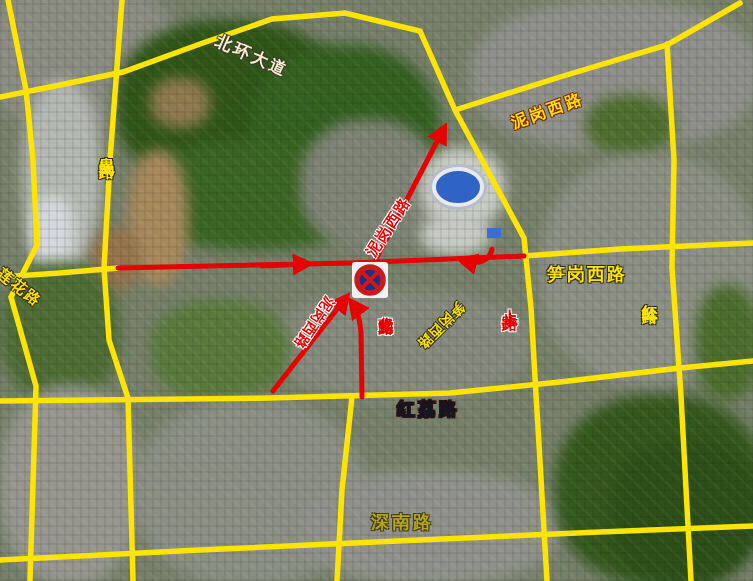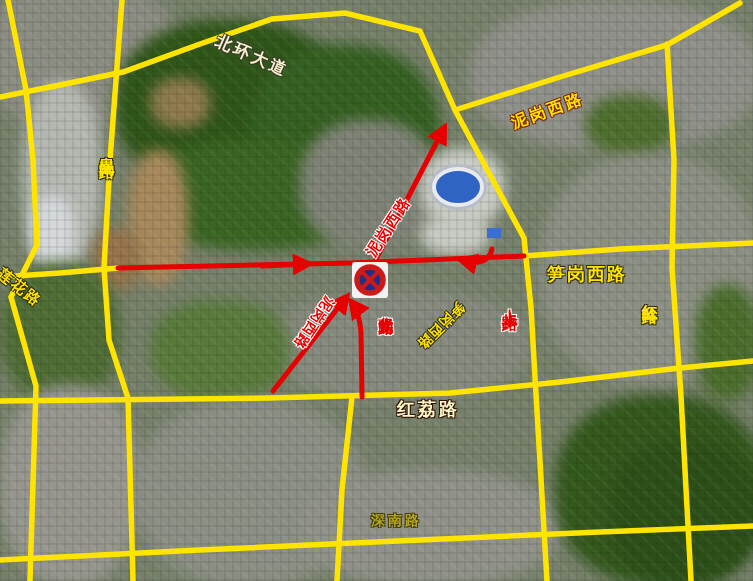--- a/index.html
+++ b/index.html
@@ -10,21 +10,21 @@
   .tex{background:
     repeating-linear-gradient(0deg, rgba(20,20,10,.08) 0 2px, transparent 2px 9px),
     repeating-linear-gradient(90deg, rgba(25,25,15,.08) 0 2px, transparent 2px 8px),
     repeating-linear-gradient(45deg, rgba(255,255,255,.04) 0 3px, transparent 3px 11px);}
   .lbl{position:absolute;white-space:nowrap;font-weight:bold;line-height:1.05;}
   .v{writing-mode:vertical-rl;text-orientation:upright;}
   .c-yellow{color:#ffe400;text-shadow:-1px -1px 0 #2e2c14,1px -1px 0 #2e2c14,-1px 1px 0 #2e2c14,1px 1px 0 #2e2c14;}
   .c-yellow-red{color:#ffe400;text-shadow:-1px -1px 0 #7a2408,1px -1px 0 #7a2408,-1px 1px 0 #7a2408,1px 1px 0 #7a2408;}
   .c-pale{color:#f8f2cc;text-shadow:-1px -1px 0 #3a3a30,1px -1px 0 #3a3a30,-1px 1px 0 #3a3a30,1px 1px 0 #3a3a30;}
   .c-red{color:#e60000;text-shadow:-1px -1px 0 #ffffff,1px -1px 0 #ffffff,-1px 1px 0 #ffffff,1px 1px 0 #ffffff;}
-  .c-redline{color:#fef9c3;text-shadow:-1px -1px 0 #30100a,1px -1px 0 #30100a,-1px 1px 0 #30100a,1px 1px 0 #30100a;}
+  .c-redline{color:#0f172a;text-shadow:-1px -1px 0 #30100a,1px -1px 0 #30100a,-1px 1px 0 #30100a,1px 1px 0 #30100a;}
   .c-olive{color:#b5a51e;text-shadow:-1px -1px 0 #403c10,1px -1px 0 #403c10,-1px 1px 0 #403c10,1px 1px 0 #403c10;}
   .c-title{color:#e60000;font-weight:800;}
 </style>
 </head>
 <body>
 
 <div class="stage">
 
   <div class="bg">
     <div class="b" style="left:-20px;top:-20px;width:200px;height:150px;background:#8b8c82"></div>
@@ -104,15 +104,15 @@
     <div class="lbl c-yellow" style="left:4px;top:266px;font-size:15px;letter-spacing:2px;transform:rotate(38deg);transform-origin:left top;">莲花路</div>
     <div class="lbl c-red" style="left:389px;top:227px;font-size:15px;letter-spacing:2px;transform:translate(-50%,-50%) rotate(-57deg);">泥岗西路</div>
     <div class="lbl c-yellow-red" style="left:548px;top:111px;font-size:16px;letter-spacing:3px;transform:translate(-50%,-50%) rotate(-20deg);">泥岗西路</div>
     <div class="lbl c-yellow" style="left:547px;top:265px;font-size:18px;letter-spacing:2px;">笋岗西路</div>
     <div class="lbl c-yellow" style="left:441px;top:326px;font-size:14px;letter-spacing:1px;transform:translate(-50%,-50%) rotate(135deg);">笋岗西路</div>
     <div class="lbl c-yellow v" style="left:641px;top:291px;font-size:16px;letter-spacing:2px;">红岭路</div>
     <div class="lbl c-red v" style="left:501px;top:296px;font-size:16px;letter-spacing:3px;">上步路</div>
     <div class="lbl c-red v" style="left:377px;top:305px;font-size:15px;letter-spacing:1px;">华强北路</div>
     <div class="lbl c-red" style="left:314px;top:323px;font-size:14px;letter-spacing:1px;transform:translate(-50%,-50%) rotate(124deg);">泥岗西路</div>
     <div class="lbl c-redline" style="left:397px;top:400px;font-size:18px;letter-spacing:3px;">红荔路</div>
-    <div class="lbl c-olive" style="left:371px;top:513px;font-size:14px;letter-spacing:3px;">深南路</div>
+    <div class="lbl c-olive" style="left:371px;top:513px;font-size:18px;letter-spacing:3px;">深南路</div>
   </div>
 </div>
 
 </body></html>

